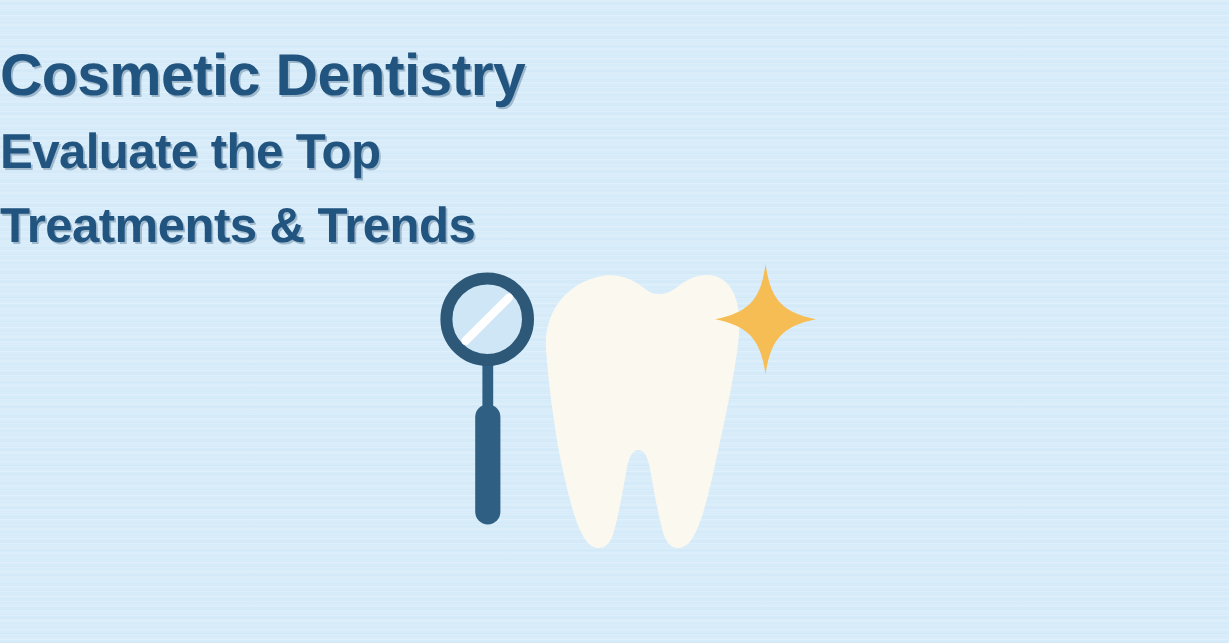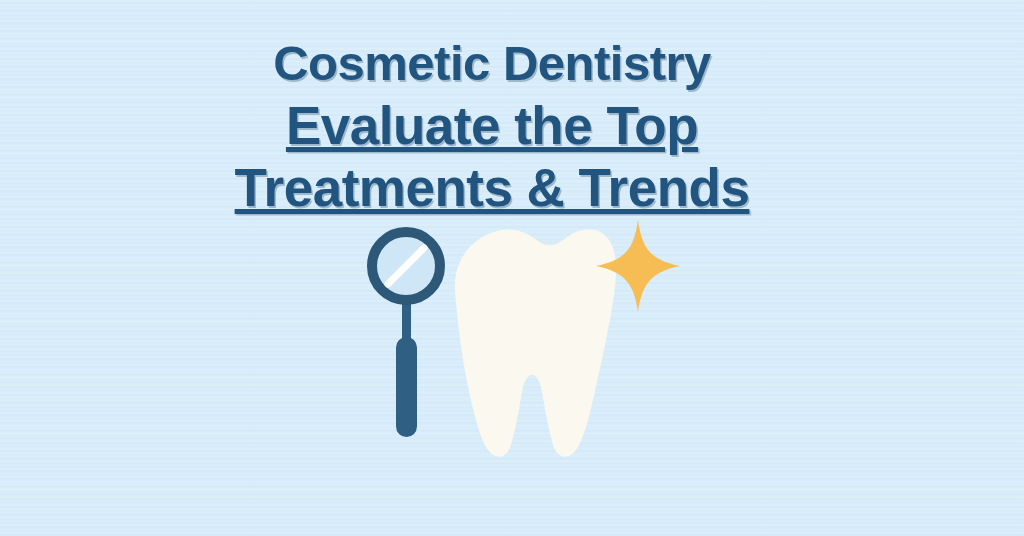--- a/index.html
+++ b/index.html
@@ -38,43 +38,41 @@
       );
     overflow: hidden;
   }
 
   
   #text-block {
     position: absolute;
     left: 0;
     top: 34px;
     width: 984px;
-    text-align: center;
     line-height: 1.0;
   }
 
   .headline {
     display: block;
     color: #225480;
     font-family: "Liberation Sans", sans-serif;
     font-weight: bold;
     letter-spacing: -0.5px;
     text-shadow: 1.5px 1.5px 0 rgba(28,66,100,0.30);
     white-space: nowrap;
   }
 
   #title-main {
     font-size: 49px;
     line-height: 58px;
   }
 
   .subtitle-line {
-    font-size: 53px;
+    font-size: 41px;
     line-height: 46px;
-    text-decoration: underline;
   }
 
   #subtitle-line-1 { margin-top: 11px; }
   #subtitle-line-2 { margin-top: 16px; }
 
   
   #illustration {
     position: absolute;
     left: 0;
     top: 0;

